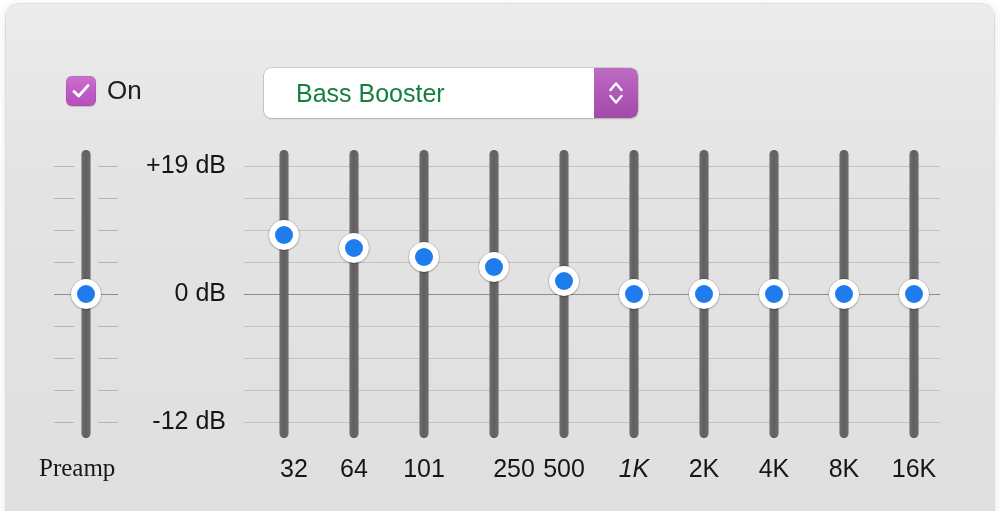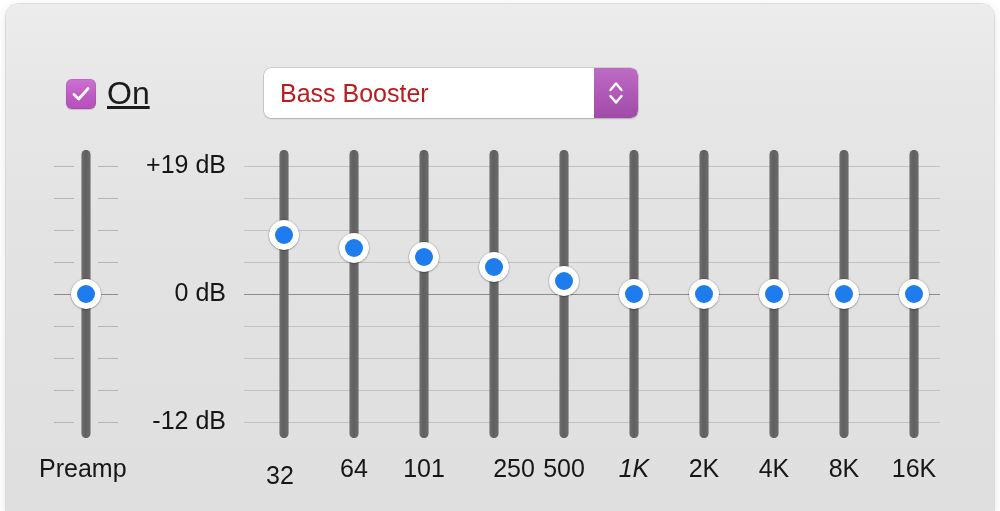--- a/index.html
+++ b/index.html
@@ -83,43 +83,42 @@
   .checkbox {
     width: 30px;
     height: 30px;
     border-radius: 6px;
     background: linear-gradient(180deg, #cb72cf 0%, #bf5ac4 55%, #b64fba 100%);
     box-shadow: inset 0 0 0 0.5px rgba(0,0,0,0.13), 0 0.5px 1px rgba(0,0,0,0.16);
     position: relative;
   }
   .checkbox svg { position: absolute; left: 4px; top: 4px; }
   .on-label {
-    font-size: 32px;
+    font-size: 26px;
     color: #1c1c1c;
-    text-decoration: underline;
   }
 
   .popup {
     position: absolute;
     left: 258px;
     top: 2px;
     width: 374px;
     height: 50px;
     border-radius: 7px;
     background: #ffffff;
     box-shadow: 0 0 0 0.5px rgba(0,0,0,0.22), 0 1px 2px rgba(0,0,0,0.14);
     overflow: hidden;
     display: flex;
     align-items: center;
     cursor: default;
   }
   .popup-value {
-    padding-left: 16px;
+    padding-left: 32px;
     font-size: 25px;
-    color: #b91c1c;
+    color: #15803d;
     flex: 1;
     white-space: nowrap;
     overflow: hidden;
   }
   .popup-stepper {
     width: 44px;
     height: 100%;
     background: linear-gradient(180deg, #bd6cc3 0%, #b059b7 50%, #a14ba8 100%);
     display: flex;
     align-items: center;
@@ -274,21 +273,21 @@
     <div id="scale-labels">
         <div class="scale-label" style="left: 100px; width: 120px; top: 16px;">+19 dB</div>
         <div class="scale-label" style="left: 100px; width: 120px; top: 144px;">0 dB</div>
         <div class="scale-label" style="left: 100px; width: 120px; top: 272px;">-12 dB</div>
       </div>
     <div id="preamp-slider-host">
         <div class="slider" style="left: 63px; top: 0px; height: 314px;">
           <div class="track" style="top: 16px; height: 288px;"></div>
           <div class="thumb" style="top: 160px;"></div>
         </div>
-        <div class="preamp-label" style="left: 33px; top: 320px;">Preamp</div>
+        <div class="preamp-label" style="left: 33px; top: 320px; font-family: Liberation Serif, serif;">Preamp</div>
       </div>
     <div id="band-sliders">
         <div class="slider" style="left: 261px; top: 0px; height: 314px;">
           <div class="track" style="top: 16px; height: 288px;"></div>
           <div class="thumb" style="top: 101.333px;"></div>
         </div>
         <div class="slider" style="left: 331px; top: 0px; height: 314px;">
           <div class="track" style="top: 16px; height: 288px;"></div>
           <div class="thumb" style="top: 114.133px;"></div>
         </div>
@@ -319,21 +318,21 @@
         <div class="slider" style="left: 821px; top: 0px; height: 314px;">
           <div class="track" style="top: 16px; height: 288px;"></div>
           <div class="thumb" style="top: 160px;"></div>
         </div>
         <div class="slider" style="left: 891px; top: 0px; height: 314px;">
           <div class="track" style="top: 16px; height: 288px;"></div>
           <div class="thumb" style="top: 160px;"></div>
         </div>
       </div>
     <div id="band-labels">
-        <div class="band-label" style="left: 234px; width: 80px; top: 320px; margin-top: 7px;">32</div>
+        <div class="band-label" style="left: 248px; width: 80px; top: 320px;">32</div>
         <div class="band-label" style="left: 308px; width: 80px; top: 320px;">64</div>
         <div class="band-label" style="left: 378px; width: 80px; top: 320px;">101</div>
         <div class="band-label" style="left: 468px; width: 80px; top: 320px;">250</div>
         <div class="band-label" style="left: 518px; width: 80px; top: 320px;">500</div>
         <div class="band-label" style="left: 588px; width: 80px; top: 320px; font-style: italic;">1K</div>
         <div class="band-label" style="left: 658px; width: 80px; top: 320px;">2K</div>
         <div class="band-label" style="left: 728px; width: 80px; top: 320px;">4K</div>
         <div class="band-label" style="left: 798px; width: 80px; top: 320px;">8K</div>
         <div class="band-label" style="left: 868px; width: 80px; top: 320px;">16K</div>
       </div>

